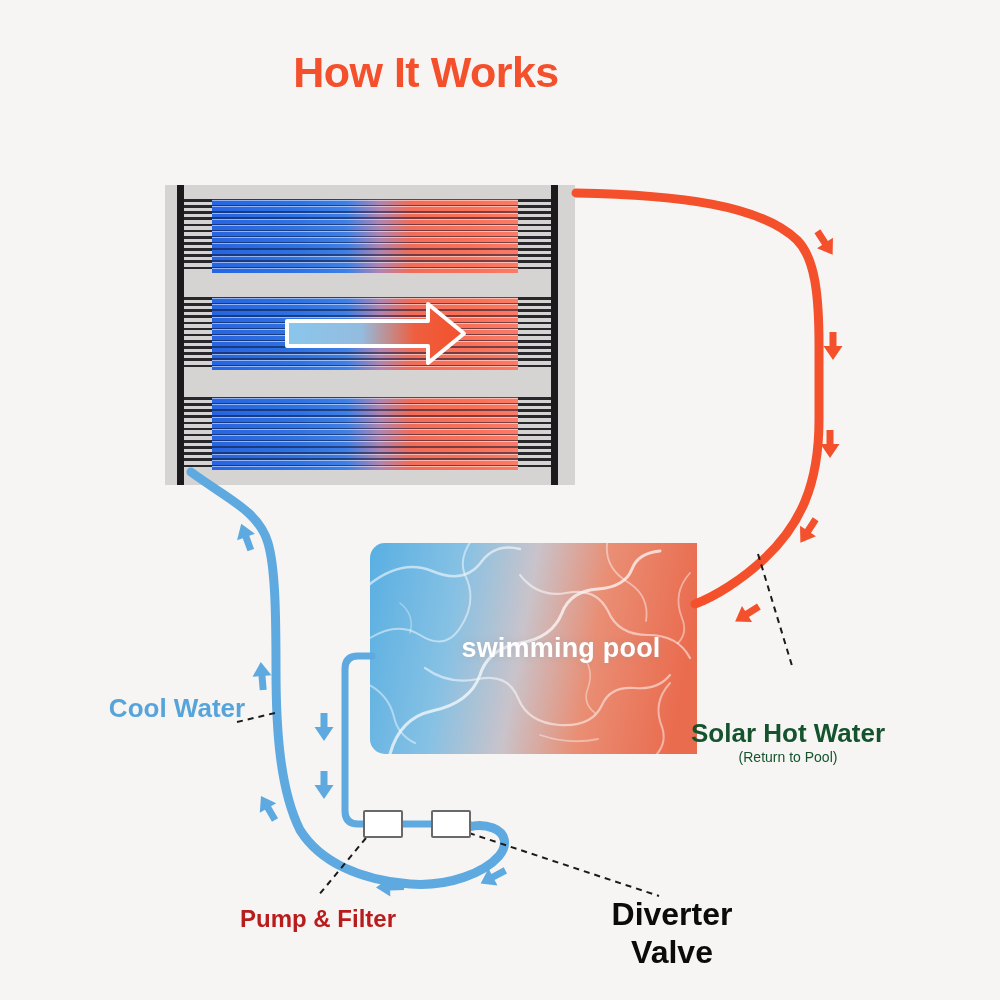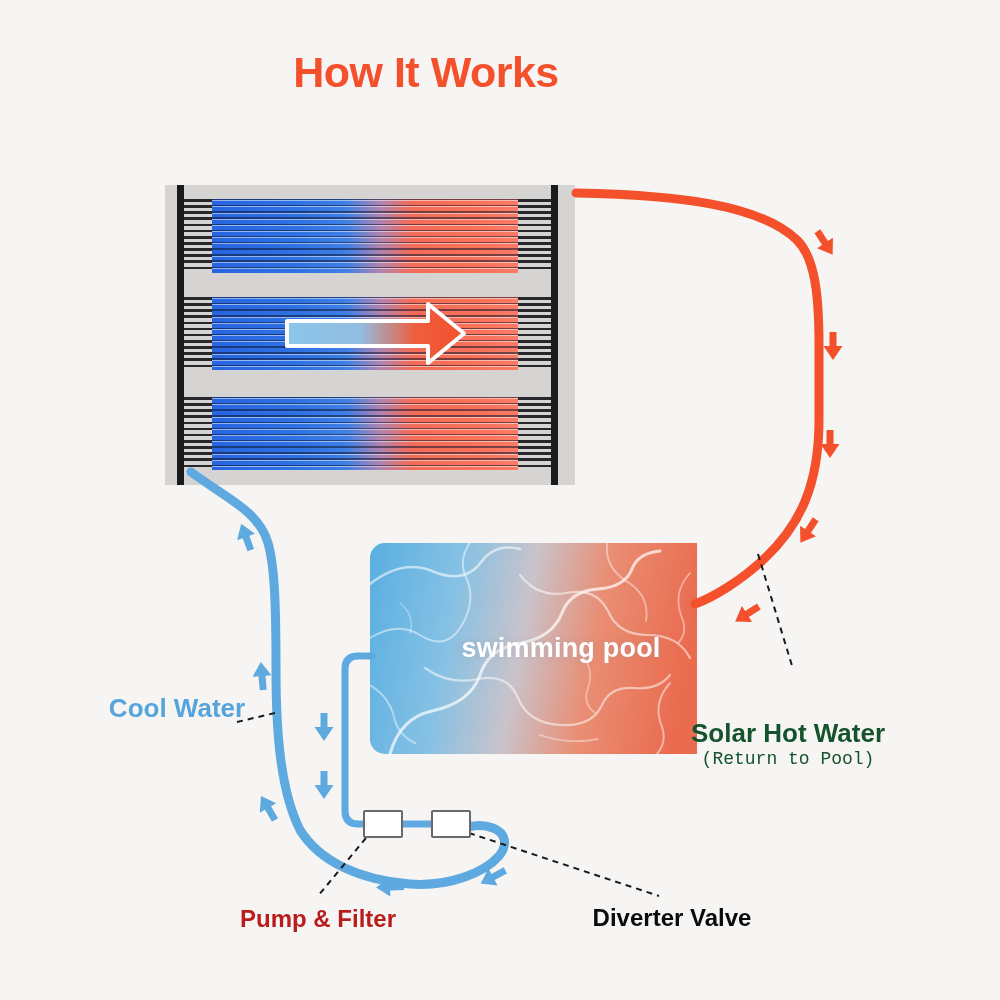--- a/index.html
+++ b/index.html
@@ -55,25 +55,25 @@
   .eqbox.valve{left:431px;top:810px;}
   
   .callout{position:absolute;text-align:center;line-height:1.18;}
   .callout .main{font-weight:700;}
   .callout .sub{font-weight:400;}
   .callout.cool{left:87px;top:693px;width:180px;color:#57A4DB;}
   .callout.cool .main{font-size:26px;}
   .callout.cool .sub{font-size:19px;}
   .callout.hot{left:688px;top:673px;width:200px;color:#14532d;margin-top:45px;}
   .callout.hot .main{font-size:26px;}
-  .callout.hot .sub{font-size:18px;font-family:Liberation Mono, monospace;}
+  .callout.hot .sub{font-size:14px;}
   .callout.pump{left:228px;top:905px;width:180px;color:#b91c1c;}
   .callout.pump .main{font-size:24px;}
   .callout.valve{left:572px;top:896px;width:200px;color:#0B0B0B;}
-  .callout.valve .main{font-size:24px;margin-top:8px;}
+  .callout.valve .main{font-size:32px;}
 </style>
 </head>
 <body>
 
 <div class="stage">
 
   <div class="title">How It Works</div>
 
   <div class="panel">
     <div class="band b1">

